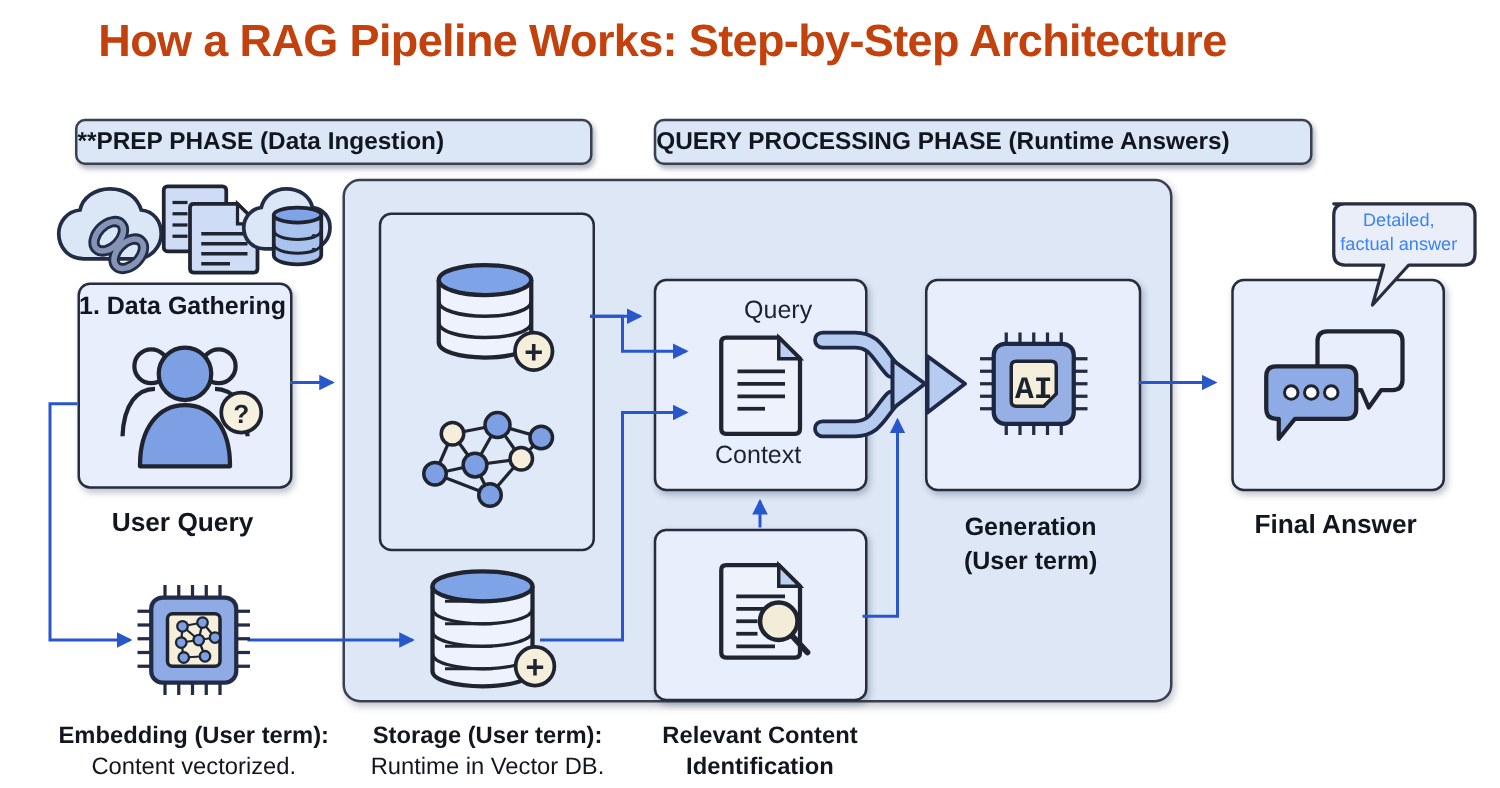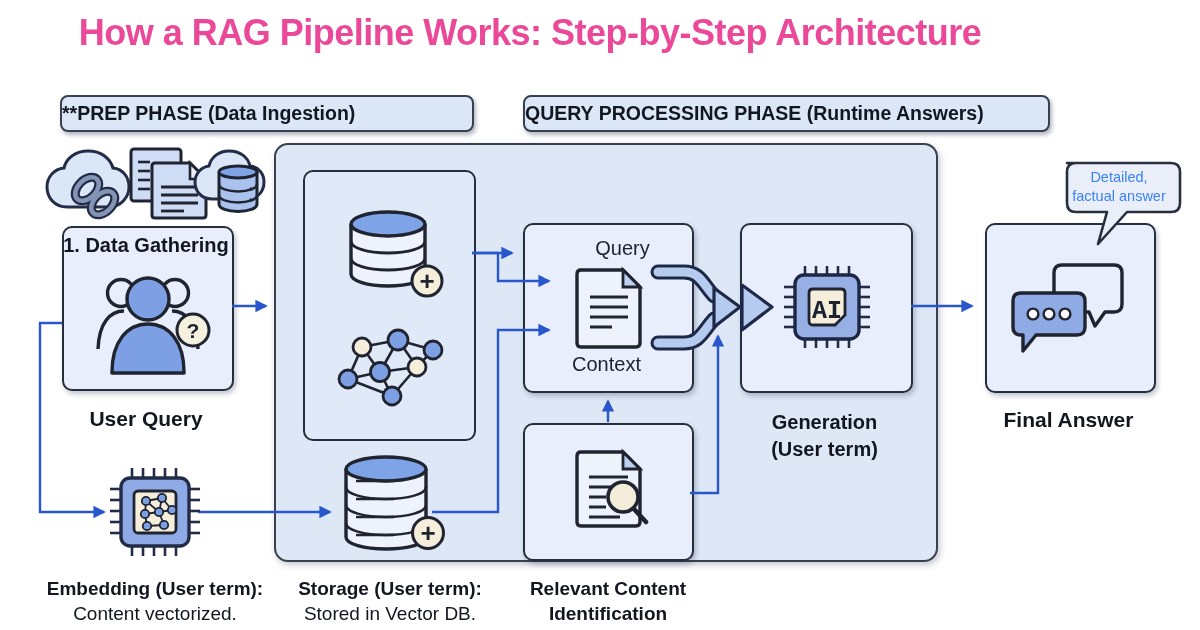--- a/index.html
+++ b/index.html
@@ -3,21 +3,21 @@
 <meta charset="utf-8">
 <style>
   html,body{margin:0;padding:0;background:#ffffff;}
   #stage{
     position:relative;width:1200px;height:630px;overflow:hidden;
     background:#ffffff;font-family:"Liberation Sans",sans-serif;
   }
   .abs{position:absolute;}
   .title{
     left:0;top:12px;width:1060px;text-align:center;
-    font-size:36px;font-weight:800;letter-spacing:-0.5px;color:#ec4899;z-index:3;
+    font-size:36px;font-weight:800;letter-spacing:-0.5px;color:#c2410c;z-index:3;
   }
   .phase-header{
     height:33px;line-height:33px;text-align:left;
     background:#dbe6f7;border:2.5px solid #39404f;border-radius:8px;
     box-shadow:2px 3px 4px rgba(35,45,75,.35);
     font-size:19.5px;font-weight:bold;color:#11161f;z-index:3;
   }
   .box{
     background:#e8eefb;border:2.5px solid #262d3c;border-radius:10px;
     box-shadow:2px 3px 5px rgba(35,45,75,.28);z-index:1;
@@ -71,21 +71,21 @@
 
   <div class="abs lbl b20" style="left:740px;top:409px;width:169px;line-height:27px;">Generation</div>
   <div class="abs lbl b20" style="left:740px;top:436px;width:169px;line-height:27px;">(User term)</div>
 
   <div class="abs lbl b21" style="left:985px;top:408px;width:167px;">Final Answer</div>
 
   <div class="abs lbl b19" style="left:30px;top:576px;width:250px;">Embedding (User term):</div>
   <div class="abs lbl r19" style="left:30px;top:601px;width:250px;">Content vectorized.</div>
 
   <div class="abs lbl b19" style="left:275px;top:576px;width:230px;">Storage (User term):</div>
-  <div class="abs lbl r19" style="left:275px;top:601px;width:230px;">Stored in Vector DB.</div>
+  <div class="abs lbl r19" style="left:275px;top:601px;width:230px;">Runtime in Vector DB.</div>
 
   <div class="abs lbl b19" style="left:513px;top:576px;width:190px;">Relevant Content</div>
   <div class="abs lbl b19" style="left:513px;top:601px;width:190px;">Identification</div>
 
   <div class="abs callout-text" style="left:1058px;top:168px;width:122px;">
     <div>Detailed,</div>
     <div>factual answer</div>
   </div>
 
   <svg id="overlay" width="1200" height="630" viewBox="0 0 1200 630">

